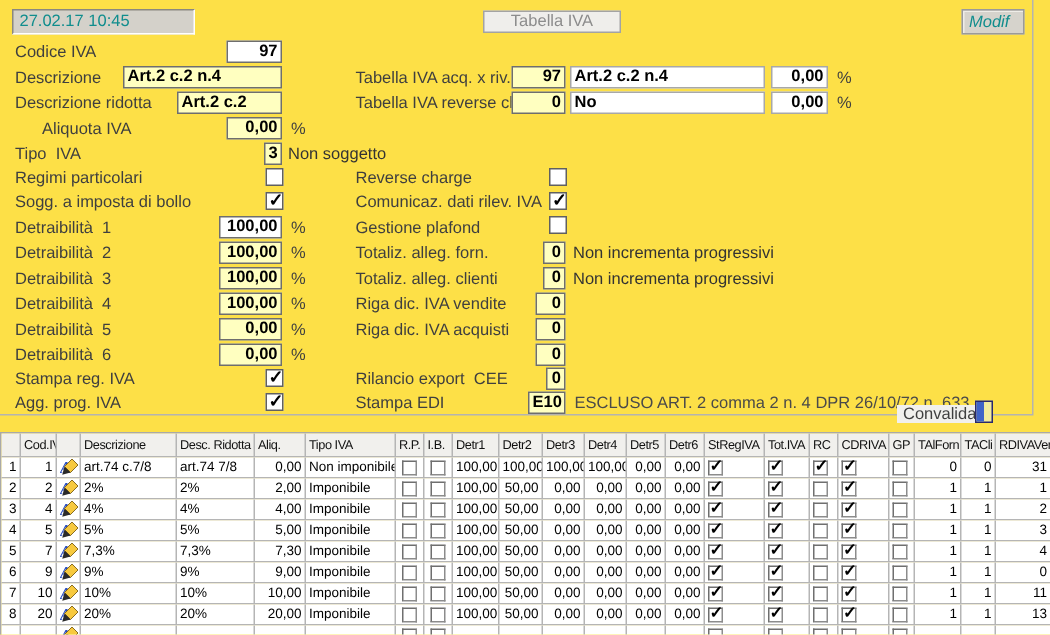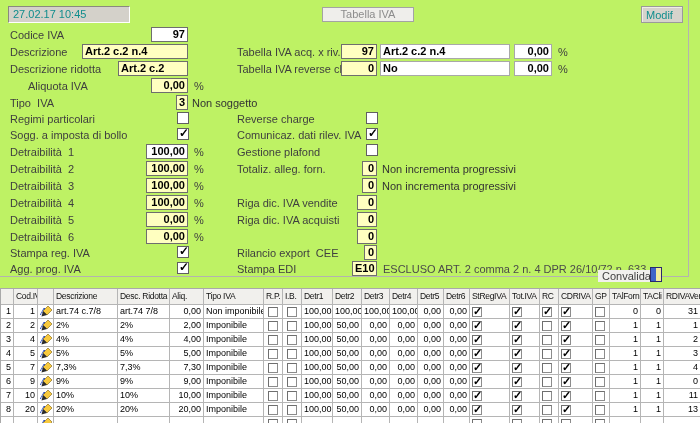--- a/index.html
+++ b/index.html
@@ -1,19 +1,19 @@
 <!DOCTYPE html>
 <html><head>
 <meta charset="utf-8">
 <style>
   * { box-sizing: border-box; }
   html,body { margin:0; padding:0; }
   #screen {
     position: relative; width:700px; height:423px;
-    background:#bef264; overflow:hidden;
+    background:#fde047; overflow:hidden;
     font-family:"Liberation Sans", sans-serif; font-size:11px; color:#3b3b3b;
   }
   .lbl { position:absolute; font-size:11px; color:#3f3f3f; white-space:pre; line-height:13px; }
   .fld {
     position:absolute; height:15px; border:1px solid #6e6e6e; background:#ffffff;
     font-size:11px; font-weight:bold; color:#000; padding:0 2px; line-height:13px;
     white-space:nowrap; overflow:hidden;
   }
   .fld.yellow { background:#ffffc0; }
   .fld.right { text-align:right; }
@@ -28,21 +28,21 @@
   }
   .titlebox {
     position:absolute; left:322px; top:7px; width:92px; height:15px;
     background:#efeeeb; border:1px solid #a3a3a3; color:#8c8c8c;
     text-align:center; line-height:13px;
   }
   .modif {
     position:absolute; left:641px; top:6px; width:42px; height:17px;
     background:#d6d3cc; border:1px solid #9a9a9a; box-shadow:inset 1px 1px 0 #efede8;
     color:#108d8d; font-size:11px; font-family:"Liberation Sans",sans-serif;
-    line-height:14px; text-align:left; padding:0 0 0 4px; cursor:pointer;
+    line-height:14px; text-align:left; padding:0 0 0 4px; cursor:pointer;font-style:italic;
   }
   .vline { position:absolute; left:688px; top:0; width:1px; height:276px; background:#b4b3b0; }
   .hline { position:absolute; left:0; top:276px; width:689px; height:1px; background:#b4b3b0; }
   .convalida-lbl { position:absolute; left:584px; top:270px; background:#f1f0ed; padding:0 4px; color:#3f3f3f;margin-left:14px; }
   .convalida-icon { position:absolute; left:650px; top:267px; width:12px; height:15px;
     border:1px solid #28286e; background:#f2eb9e; cursor:pointer; }
   .convalida-icon .half { position:absolute; left:0; top:0; width:5px; height:100%; background:#3f63c8; }
   
   #table { position:absolute; left:0; top:288px; width:700px; border-top:1px solid #a9a9a9; border-left:1px solid #a9a9a9; }
   .trow { display:flex; height:14px; border-bottom:1px solid #b5b5b5; background:#ffffff; }
@@ -150,20 +150,21 @@
   <div class="lbl" style="left:237px;top:129px">Comunicaz. dati rilev. IVA</div>
   <span class="cb checked" style="left:366px;top:128px"></span>
 
   <div class="lbl" style="left:237px;top:146px">Gestione plafond</div>
   <span class="cb" style="left:366px;top:144px"></span>
 
   <div class="lbl" style="left:237px;top:163px">Totaliz. alleg. forn.</div>
   <div class="fld yellow right" style="left:362px;top:161px;width:15px">0</div>
   <div class="freetext" style="left:382px;top:163px">Non incrementa progressivi</div>
 
+  <div class="lbl" style="left:237px;top:180px">Totaliz. alleg. clienti</div>
   <div class="fld yellow right" style="left:362px;top:178px;width:15px">0</div>
   <div class="freetext" style="left:382px;top:180px">Non incrementa progressivi</div>
 
   <div class="lbl" style="left:237px;top:197px">Riga dic. IVA vendite</div>
   <div class="fld yellow right" style="left:357px;top:195px;width:20px">0</div>
 
   <div class="lbl" style="left:237px;top:214px">Riga dic. IVA acquisti</div>
   <div class="fld yellow right" style="left:357px;top:212px;width:20px">0</div>
 
   <div class="fld yellow right" style="left:357px;top:229px;width:20px">0</div>

